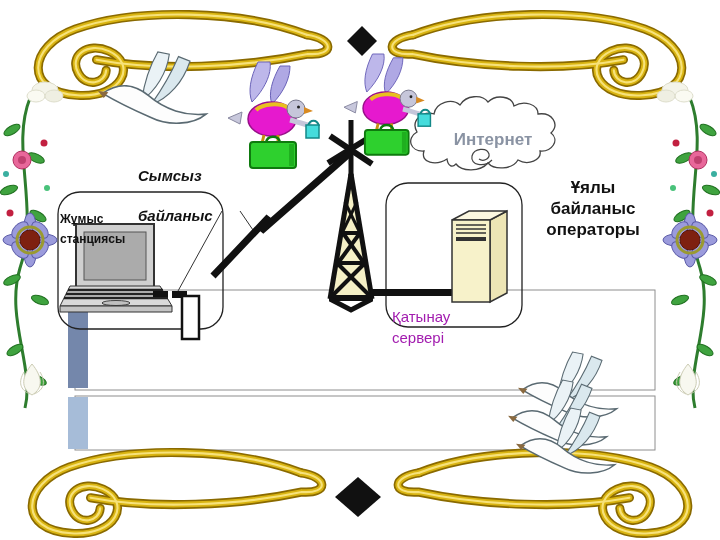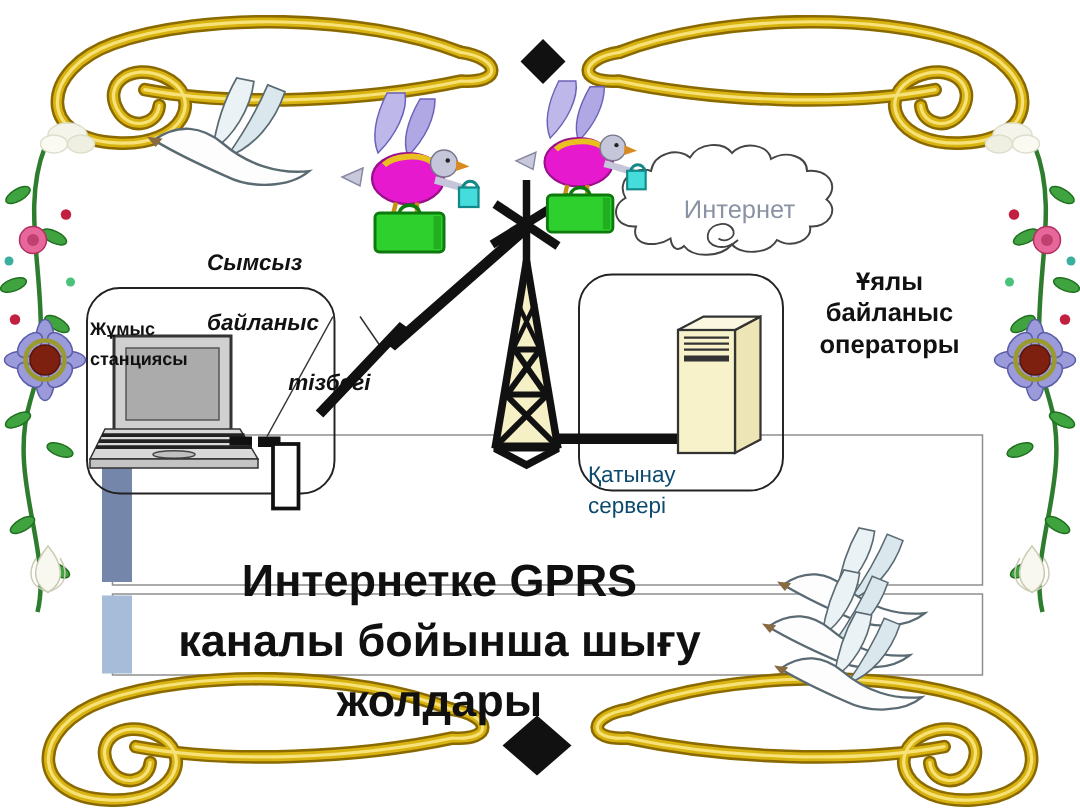--- a/index.html
+++ b/index.html
@@ -6,23 +6,23 @@
   #slide{
     position:relative;width:720px;height:540px;overflow:hidden;background:#fff;
     font-family:"Liberation Sans","DejaVu Sans",sans-serif;
   }
   #art{position:absolute;left:0;top:0;z-index:1;}
   .txt{position:absolute;z-index:5;white-space:pre-line;color:#111;}
   .ws-label{left:60px;top:209px;width:130px;font-size:12px;font-weight:bold;line-height:20px;}
   .wireless{left:138px;top:146px;width:109px;font-size:15px;font-weight:bold;line-height:20px;font-style:italic;}
   .wireless span{display:block;}
   .wireless .r{text-align:right;}
-  .cloud-label{left:438px;top:130px;width:110px;text-align:center;font-size:17px;color:#8A93A3;font-weight:normal;}
+  .cloud-label{left:438px;top:130px;width:110px;text-align:center;font-size:17px;color:#8A93A3;font-weight:bold;}
   .operator{left:538px;top:177px;width:110px;text-align:center;font-size:17px;font-weight:bold;line-height:21px;}
-  .server-label{left:392px;top:306px;width:100px;font-size:15px;line-height:21px;color:#0c4a6e;}
+  .server-label{left:392px;top:306px;width:100px;font-size:15px;line-height:21px;color:#a21caf;}
   .title{left:78px;top:368px;width:430px;text-align:center;font-size:30px;font-weight:bold;line-height:40px;color:#101010;}
   
   #gfp path{fill:none;stroke-linecap:round;stroke-linejoin:round;}
   .s1{stroke:#8A6A00;stroke-width:9.5;}
   .s2{stroke:#D9B411;stroke-width:6;}
   .s3{stroke:#F7E27A;stroke-width:2.2;}
 </style>
 </head>
 <body>
 
@@ -225,25 +225,21 @@
   <g transform="translate(344,54) scale(0.95)">
         <use href="#pigeon"></use>
       </g>
 </svg>
 
 <div class="txt ws-label">Жұмыс
 станциясы</div>
 <div class="txt wireless">
   <span>Сымсыз</span>
   <span>байланыс</span>
-  <span class="r">тізбегі</span>
 </div>
 <div class="txt cloud-label">Интернет</div>
 <div class="txt operator">Ұялы
 байланыс
 операторы</div>
 <div class="txt server-label">Қатынау
 сервері</div>
-<div class="txt title">Интернетке GPRS
-каналы бойынша шығу
-жолдары</div>
 
 </div>
 
 </body></html>

